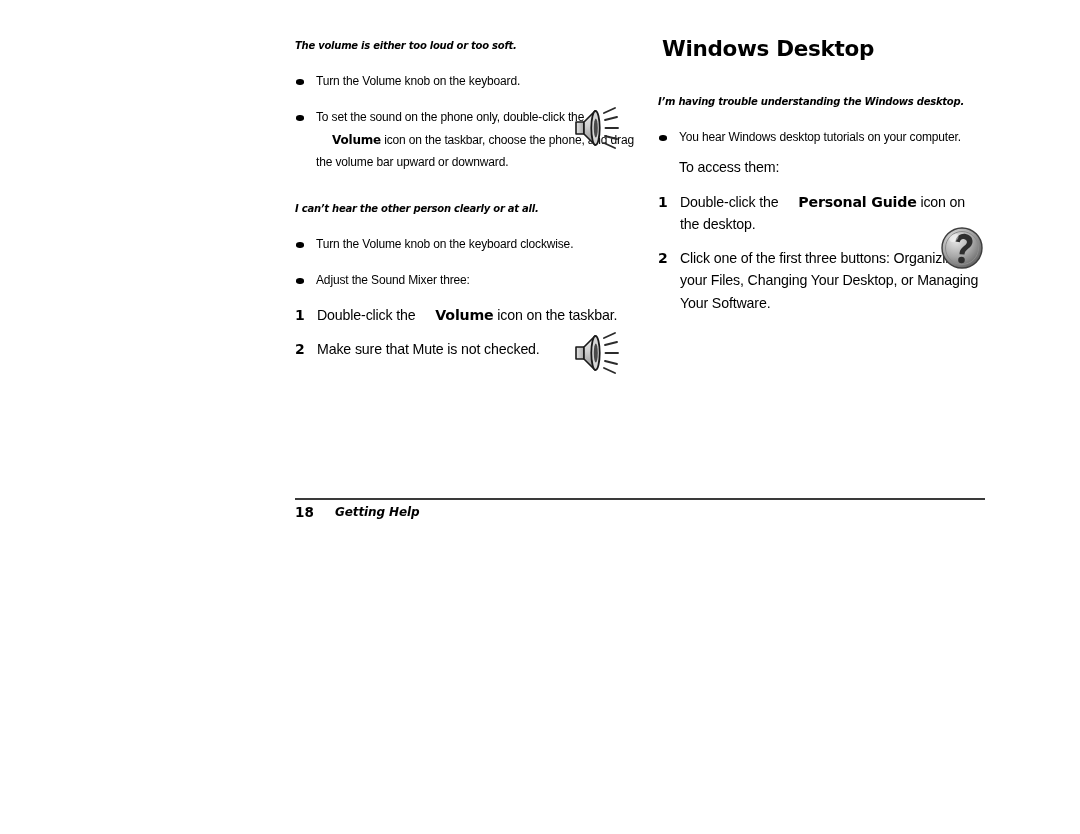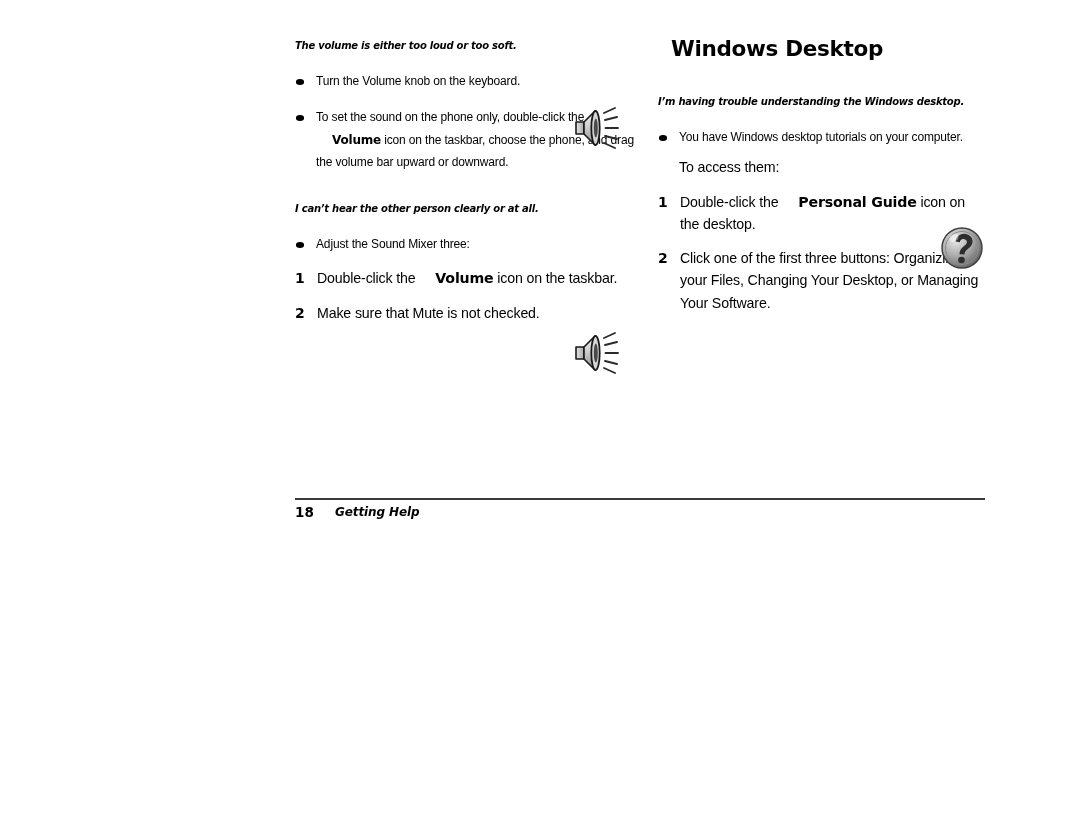--- a/index.html
+++ b/index.html
@@ -38,21 +38,21 @@
     width: 330px;
   }
 
   
   .section-title {
     font-family: "DejaVu Sans", sans-serif;
     font-weight: bold;
     font-size: 21.5px;
     line-height: 26px;
     letter-spacing: -0.3px;
-    margin: 0 0 30px 13px;
+    margin: 0 0 30px 4px;
     white-space: nowrap;
   }
   .q-head {
     font-family: "DejaVu Sans", sans-serif;
     font-weight: bold;
     font-style: italic;
     font-size: 10px;
     line-height: 20px;
     letter-spacing: -0.25px;
     margin: 0;
@@ -187,20 +187,23 @@
         <span>To set the sound on the phone only, double-click the </span><b class="strong">Volume</b><span> icon on the taskbar, choose the phone, and drag the volume bar upward or downward.</span>
       </li>
     </ul>
 
     <div style="height:26px"></div>
 
     <div class="q-head">I can’t hear the other person clearly or at all.</div>
 
     <ul class="bullets">
       <li class="bullet">
+        <span>Turn the Volume knob on the keyboard clockwise.</span>
+      </li>
+      <li class="bullet">
         <span>Adjust the Sound Mixer three:</span>
       </li>
     </ul>
 
     <ol class="steps sub-block">
       <li class="step">
         <span class="num">1</span>
         <span>Double-click the </span><b class="strong">Volume</b><span> icon on the taskbar.</span>
       </li>
       <li class="step">
@@ -211,21 +214,21 @@
   </div>
 
   <div class="col-right">
 
     <div class="section-title">Windows Desktop</div>
 
     <div class="q-head">I’m having trouble understanding the Windows desktop.</div>
 
     <ul class="bullets">
       <li class="bullet">
-        <span>You have Windows desktop tutorials on your computer.</span>
+        <span>You hear Windows desktop tutorials on your computer.</span>
       </li>
     </ul>
 
     <div class="plain-line sub-block">To access them:</div>
 
     <ol class="steps sub-block">
       <li class="step">
         <span class="num">1</span>
         <span>Double-click the </span><b class="strong">Personal Guide</b><span> icon on the desktop.</span>
       </li>

